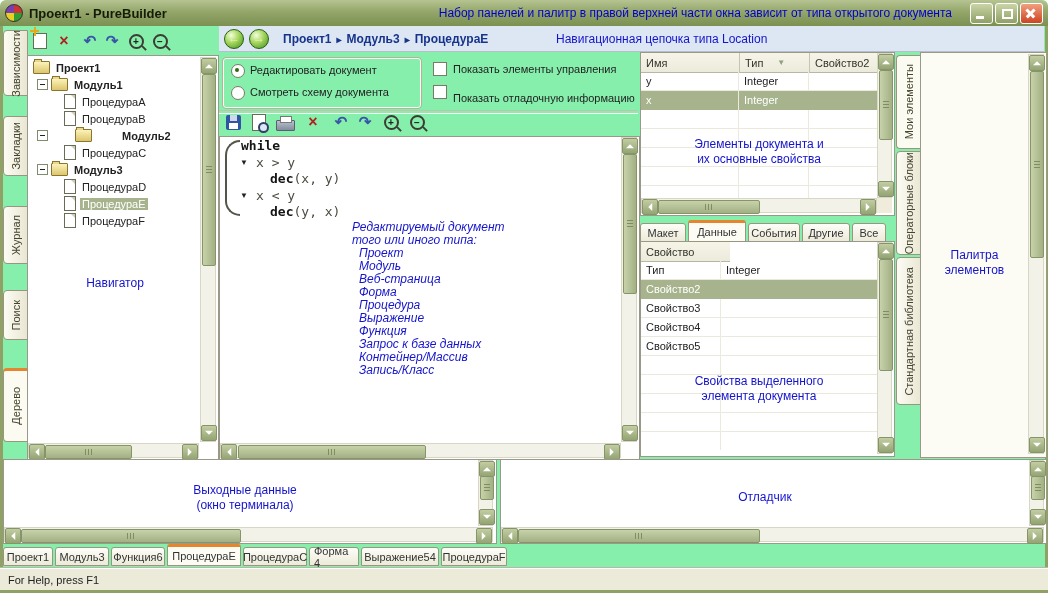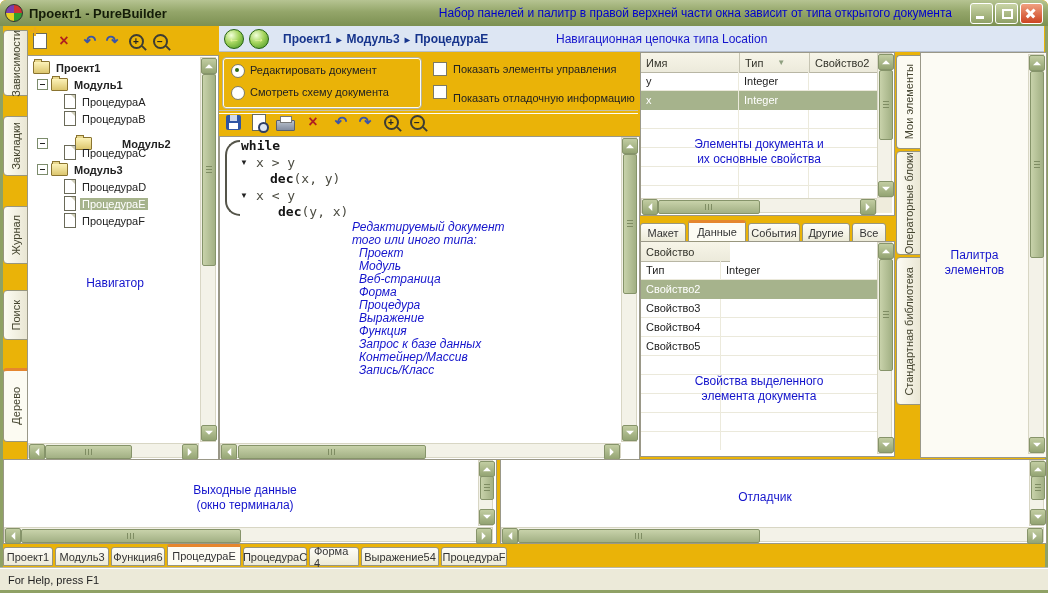--- a/index.html
+++ b/index.html
@@ -1,16 +1,16 @@
 <!DOCTYPE html>
 <html><head>
 <meta charset="utf-8">
 <style>
   html,body{margin:0;padding:0;background:#fff;font-family:"Liberation Sans",sans-serif;}
-  .win{position:relative;width:1048px;height:593px;background:#eab308;overflow:hidden;
+  .win{position:relative;width:1048px;height:593px;background:#86efac;overflow:hidden;
        font-family:"Liberation Sans",sans-serif;border-radius:6px 6px 0 0;}
   .abs{position:absolute;}
   .nowrap{white-space:nowrap;}
   .blue{color:#1414cc;}
   
   .frame-l,.frame-r{position:absolute;top:20px;bottom:0;width:3px;background:#8fa165;}
   .frame-l{left:0}.frame-r{right:0}
   .frame-b{position:absolute;left:0;right:0;bottom:0;height:3px;background:#8fa165;}
   
   .titlebar{position:absolute;left:0;top:0;right:0;height:26px;
@@ -190,21 +190,21 @@
       <span class="lbl">Модуль1</span>
     </div>
   <div class="trow" style="top:93px;left:64px;">
     <span class="doc"></span>
       <span class="lbl">ПроцедураA</span>
     </div>
   <div class="trow" style="top:110px;left:64px;">
     <span class="doc"></span>
       <span class="lbl">ПроцедураB</span>
     </div>
-  <div class="trow bold" style="top:135px;left:37px;gap:24px;">
+  <div class="trow bold" style="top:127px;left:37px;gap:24px;">
     <span class="expander"></span>
     <span class="folder"></span>
       <span class="lbl">Модуль2</span>
     </div>
   <div class="trow" style="top:144px;left:64px;">
     <span class="doc"></span>
       <span class="lbl">ПроцедураC</span>
     </div>
   <div class="trow bold" style="top:161px;left:37px;">
     <span class="expander"></span>
@@ -285,21 +285,21 @@
     </div>
 
   <div class="white-box" style="left:219px;top:136px;width:419px;height:322px;"></div>
   <div class="bigparen" style="left:225px;top:140px;height:72px;"></div>
   <div class="codeline" style="left:241px;top:138px;"><b>while</b></div>
   <span class="branch-tri" style="left:240px;top:158px;">▼</span>
   <div class="codeline" style="left:256px;top:155px;">x &gt; y</div>
   <div class="codeline" style="left:270px;top:171px;"><b>dec</b><span>(x, y)</span></div>
   <span class="branch-tri" style="left:240px;top:191px;">▼</span>
   <div class="codeline" style="left:256px;top:188px;">x &lt; y</div>
-  <div class="codeline" style="left:278px;top:204px;"><b>dec</b><span>(y, x)</span></div>
+  <div class="codeline" style="left:270px;top:204px;"><b>dec</b><span>(y, x)</span></div>
 
   <div class="ednote" style="left:352px;top:221px;">
     <div>Редактируемый документ</div>
     <div>того или иного типа:</div>
     <div class="item">Проект</div>
     <div class="item">Модуль</div>
     <div class="item">Веб-страница</div>
     <div class="item">Форма</div>
     <div class="item">Процедура</div>
     <div class="item">Выражение</div>

